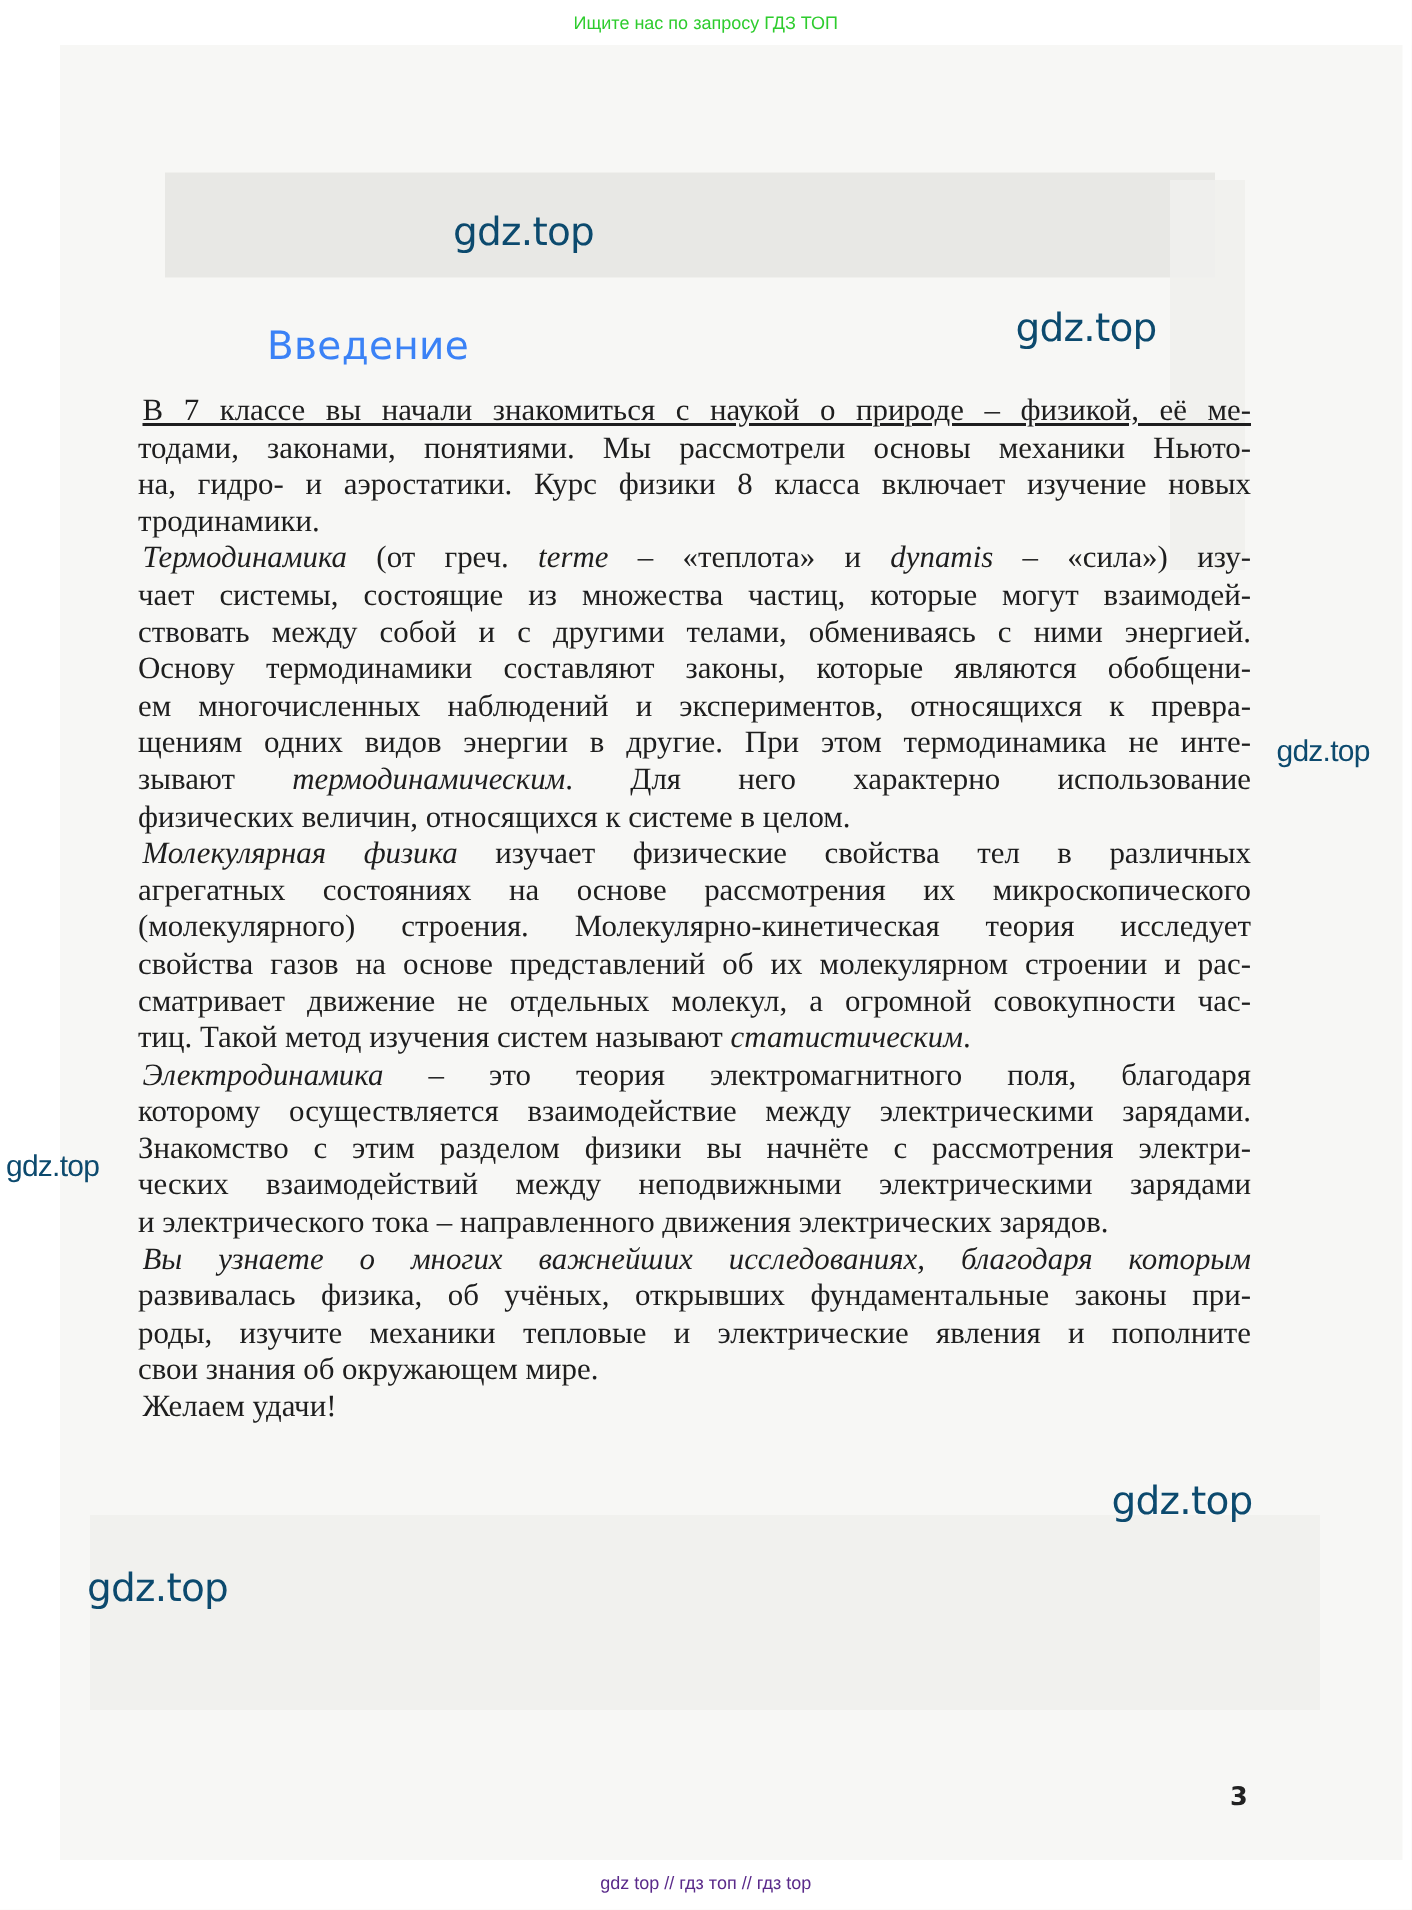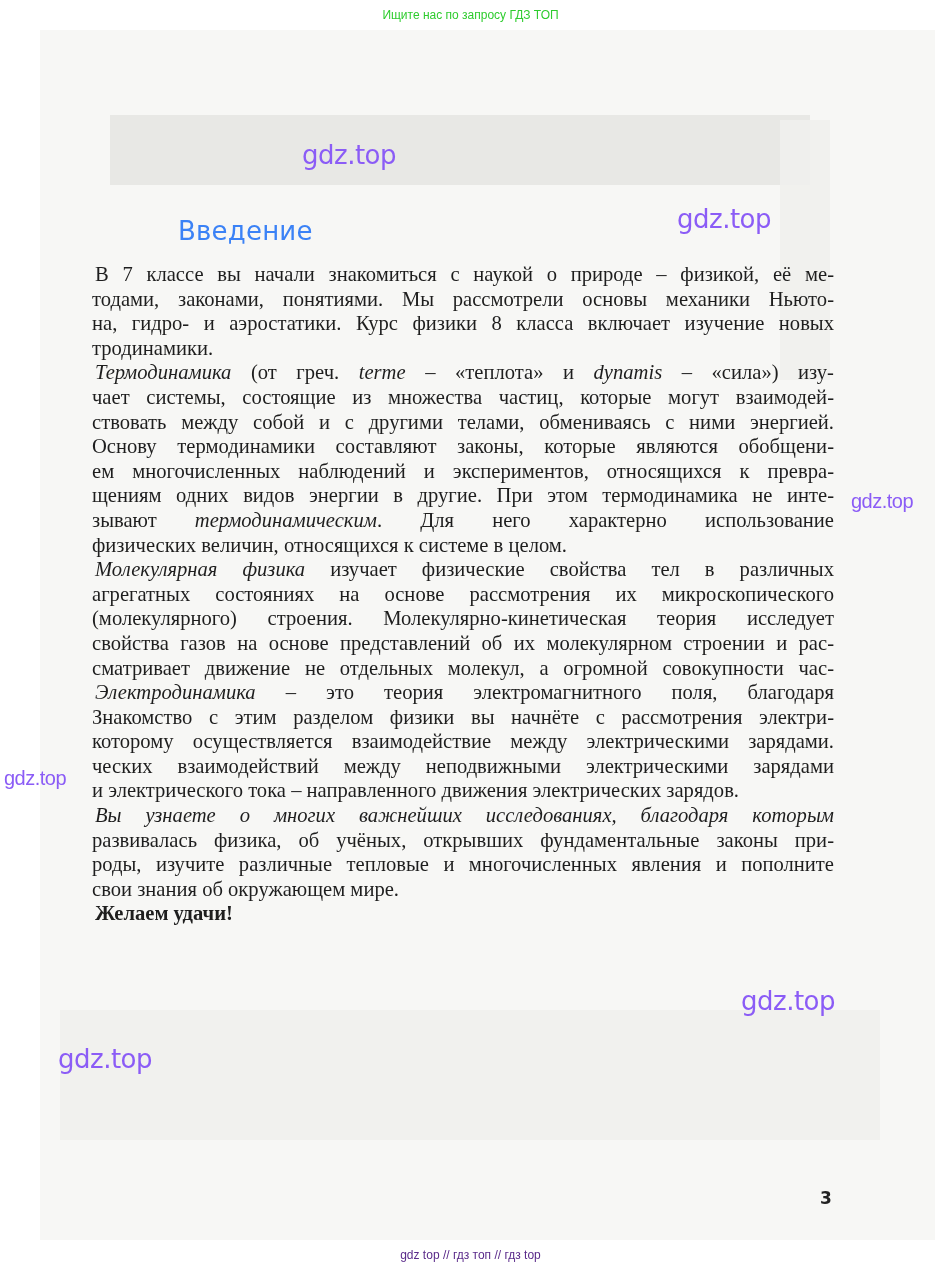--- a/index.html
+++ b/index.html
@@ -29,21 +29,21 @@
   }
   .body-text {
     position: absolute; left: 92px; top: 262px; width: 742px;
     font-size: 20.6px; line-height: 24.6px; color: #1e1e1e;
     text-align: justify;
   }
   .line { display: block; white-space: nowrap; text-align: justify; text-align-last: justify; }
   .line.last { text-align-last: left; }
   .wm {
     position: absolute; font-family: "DejaVu Sans", sans-serif;
-    font-size: 26px; color: #8b5cf6; letter-spacing: -0.5px; text-align: right;
+    font-size: 26px; color: #0c4a6e; letter-spacing: -0.5px; text-align: right;
   }
   .wm.small { font-size: 20px; font-family: "Liberation Sans", sans-serif; }
   .page-number {
     position: absolute; left: 820px; top: 1188px;
     font-family: "DejaVu Sans", sans-serif; font-size: 17px; font-weight: bold; color: #222;
   }
   .bottom-bar {
     position: absolute; left: 0; top: 1240px; width: 941px; height: 33px;
     background: #ffffff; text-align: center;
     font-family: "Liberation Sans", sans-serif; font-size: 12px; color: #5a2a8a;
@@ -61,47 +61,48 @@
 <div class="page">
 
   <div class="ghost dark" style="left:70px; top:85px; width:700px; height:70px;"></div>
   <div class="ghost" style="left:740px; top:90px; width:50px; height:260px;"></div>
   <div class="ghost" style="left:20px; top:980px; width:820px; height:130px;"></div>
 </div>
 
 <div class="title">Введение</div>
 
 <div class="body-text" id="body">
-    <span class="line" style="padding-left: 3px;"><span>В 7 классе вы начали знакомиться с наукой о природе – физикой, её ме-</span></span>
+    <span class="line" style="padding-left: 3px; text-decoration: underline;"><span>В 7 классе вы начали знакомиться с наукой о природе – физикой, её ме-</span></span>
     <span class="line"><span>тодами, законами, понятиями. Мы рассмотрели основы механики Ньюто-</span></span>
     <span class="line"><span>на, гидро- и аэростатики. Курс физики 8 класса включает изучение новых</span></span>
     <span class="line last"><span>тродинамики.</span></span>
     <span class="line" style="padding-left: 3px;"><i>Термодинамика</i><span> (от греч. </span><i>terme</i><span> – «теплота» и </span><i>dynamis</i><span> – «сила») изу-</span></span>
     <span class="line"><span>чает системы, состоящие из множества частиц, которые могут взаимодей-</span></span>
     <span class="line"><span>ствовать между собой и с другими телами, обмениваясь с ними энергией.</span></span>
     <span class="line"><span>Основу термодинамики составляют законы, которые являются обобщени-</span></span>
     <span class="line"><span>ем многочисленных наблюдений и экспериментов, относящихся к превра-</span></span>
     <span class="line"><span>щениям одних видов энергии в другие. При этом термодинамика не инте-</span></span>
     <span class="line"><span>зывают </span><i>термодинамическим</i><span>. Для него характерно использование</span></span>
     <span class="line last"><span>физических величин, относящихся к системе в целом.</span></span>
     <span class="line" style="padding-left: 3px;"><i>Молекулярная физика</i><span> изучает физические свойства тел в различных</span></span>
     <span class="line"><span>агрегатных состояниях на основе рассмотрения их микроскопического</span></span>
     <span class="line"><span>(молекулярного) строения. Молекулярно-кинетическая теория исследует</span></span>
     <span class="line"><span>свойства газов на основе представлений об их молекулярном строении и рас-</span></span>
     <span class="line"><span>сматривает движение не отдельных молекул, а огромной совокупности час-</span></span>
+    <span class="line last"><span>тиц. Такой метод изучения систем называют </span><i>статистическим</i><span>.</span></span>
     <span class="line" style="padding-left: 3px;"><i>Электродинамика</i><span> – это теория электромагнитного поля, благодаря</span></span>
+    <span class="line"><span>которому осуществляется взаимодействие между электрическими зарядами.</span></span>
     <span class="line"><span>Знакомство с этим разделом физики вы начнёте с рассмотрения электри-</span></span>
-    <span class="line"><span>которому осуществляется взаимодействие между электрическими зарядами.</span></span>
     <span class="line"><span>ческих взаимодействий между неподвижными электрическими зарядами</span></span>
     <span class="line last"><span>и электрического тока – направленного движения электрических зарядов.</span></span>
     <span class="line" style="padding-left: 3px; font-style: italic;"><span>Вы узнаете о многих важнейших исследованиях, благодаря которым</span></span>
     <span class="line"><span>развивалась физика, об учёных, открывших фундаментальные законы при-</span></span>
-    <span class="line"><span>роды, изучите различные тепловые и многочисленных явления и пополните</span></span>
+    <span class="line"><span>роды, изучите механики тепловые и электрические явления и пополните</span></span>
     <span class="line last"><span>свои знания об окружающем мире.</span></span>
-    <span class="line last" style="padding-left: 3px; font-weight: bold;"><span>Желаем удачи!</span></span>
+    <span class="line last" style="padding-left: 3px;"><span>Желаем удачи!</span></span>
   </div>
 
 <div id="watermarks">
     <div class="wm" style="left: 302px; top: 140px;">gdz.top</div>
     <div class="wm" style="left: 677px; top: 204px;">gdz.top</div>
     <div class="wm small" style="left: 851px; top: 490px;">gdz.top</div>
     <div class="wm small" style="left: 4px; top: 767px;">gdz.top</div>
     <div class="wm" style="left: 741px; top: 986px;">gdz.top</div>
     <div class="wm" style="left: 58px; top: 1044px;">gdz.top</div>
   </div>

